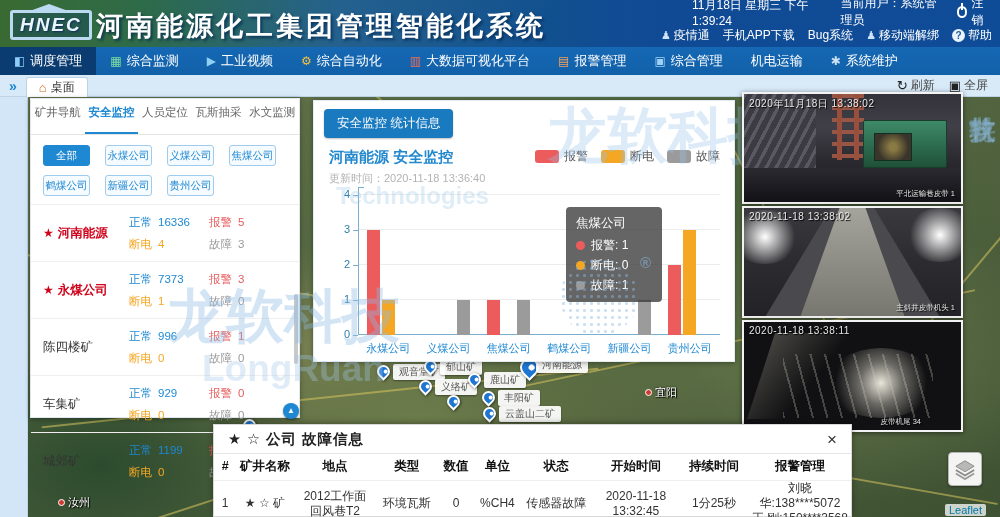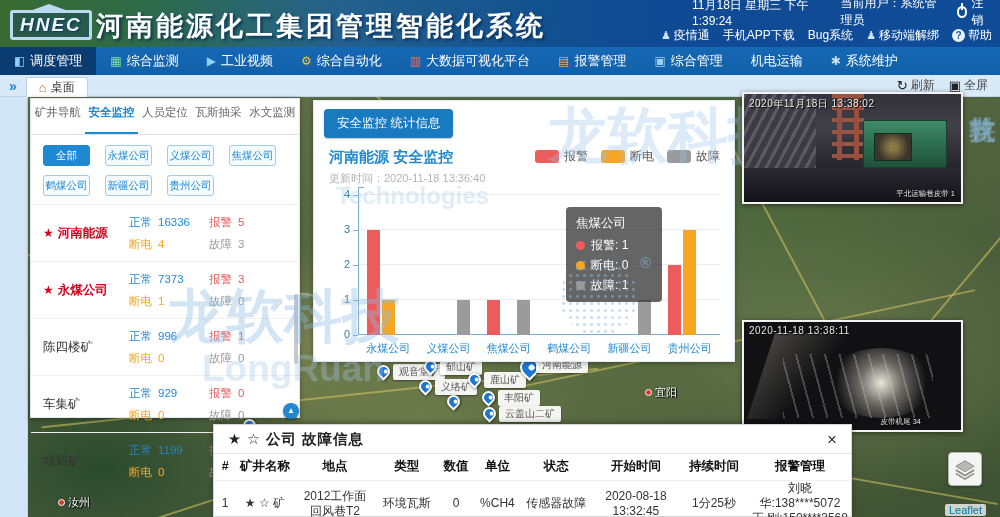--- a/index.html
+++ b/index.html
@@ -557,20 +557,30 @@
 
   <div class="cam" style="top:92px">
     <div class="c1-bg"></div>
     <div class="c1-wall"></div>
     <div class="c1-ladder"></div>
     <div class="c1-machine"></div>
     <div class="c1-floor"></div>
     <div class="cam-ts">2020年11月18日  13:38:02</div>
     <div class="cam-label">平北运输巷皮带 1</div>
   </div>
+  <div class="cam" style="top:206px">
+    <div class="c2-bg"></div>
+    <div class="c2-light" style="left:-14px;top:2px"></div>
+    <div class="c2-light" style="right:-14px;top:0"></div>
+    <div class="c2-rail-l"></div>
+    <div class="c2-rail-r"></div>
+    <div class="c2-belt"></div>
+    <div class="cam-ts">2020-11-18  13:38:02</div>
+    <div class="cam-label">主斜井皮带机头 1</div>
+  </div>
   <div class="cam" style="top:320px">
     <div class="c3-bg"></div>
     <div class="c3-beam"></div>
     <div class="c3-glow"></div>
     <div class="c3-streak"></div>
     <div class="cam-ts">2020-11-18  13:38:11</div>
     <div class="cam-label" style="right:40px">皮带机尾 34</div>
   </div>
 
   <div class="layers-btn">
@@ -602,21 +612,21 @@
     <div class="ft-body" id="ft-body">
         <div class="ft-row">
           <div class="ft-cell c0">1</div>
           <div class="ft-cell c1">★ ☆ 矿</div>
           <div class="ft-cell c2">2012工作面
 回风巷T2</div>
           <div class="ft-cell c3">环境瓦斯</div>
           <div class="ft-cell c4">0</div>
           <div class="ft-cell c5">%CH4</div>
           <div class="ft-cell c6">传感器故障</div>
-          <div class="ft-cell c7">2020-08-18
+          <div class="ft-cell c7">2020-11-18
 13:32:45</div>
           <div class="ft-cell c8">1分25秒</div>
           <div class="ft-cell c9">刘晓华:138****5072
 王  刚:150****3568</div>
         </div>
       </div>
   </div>
 
 </div>
 

